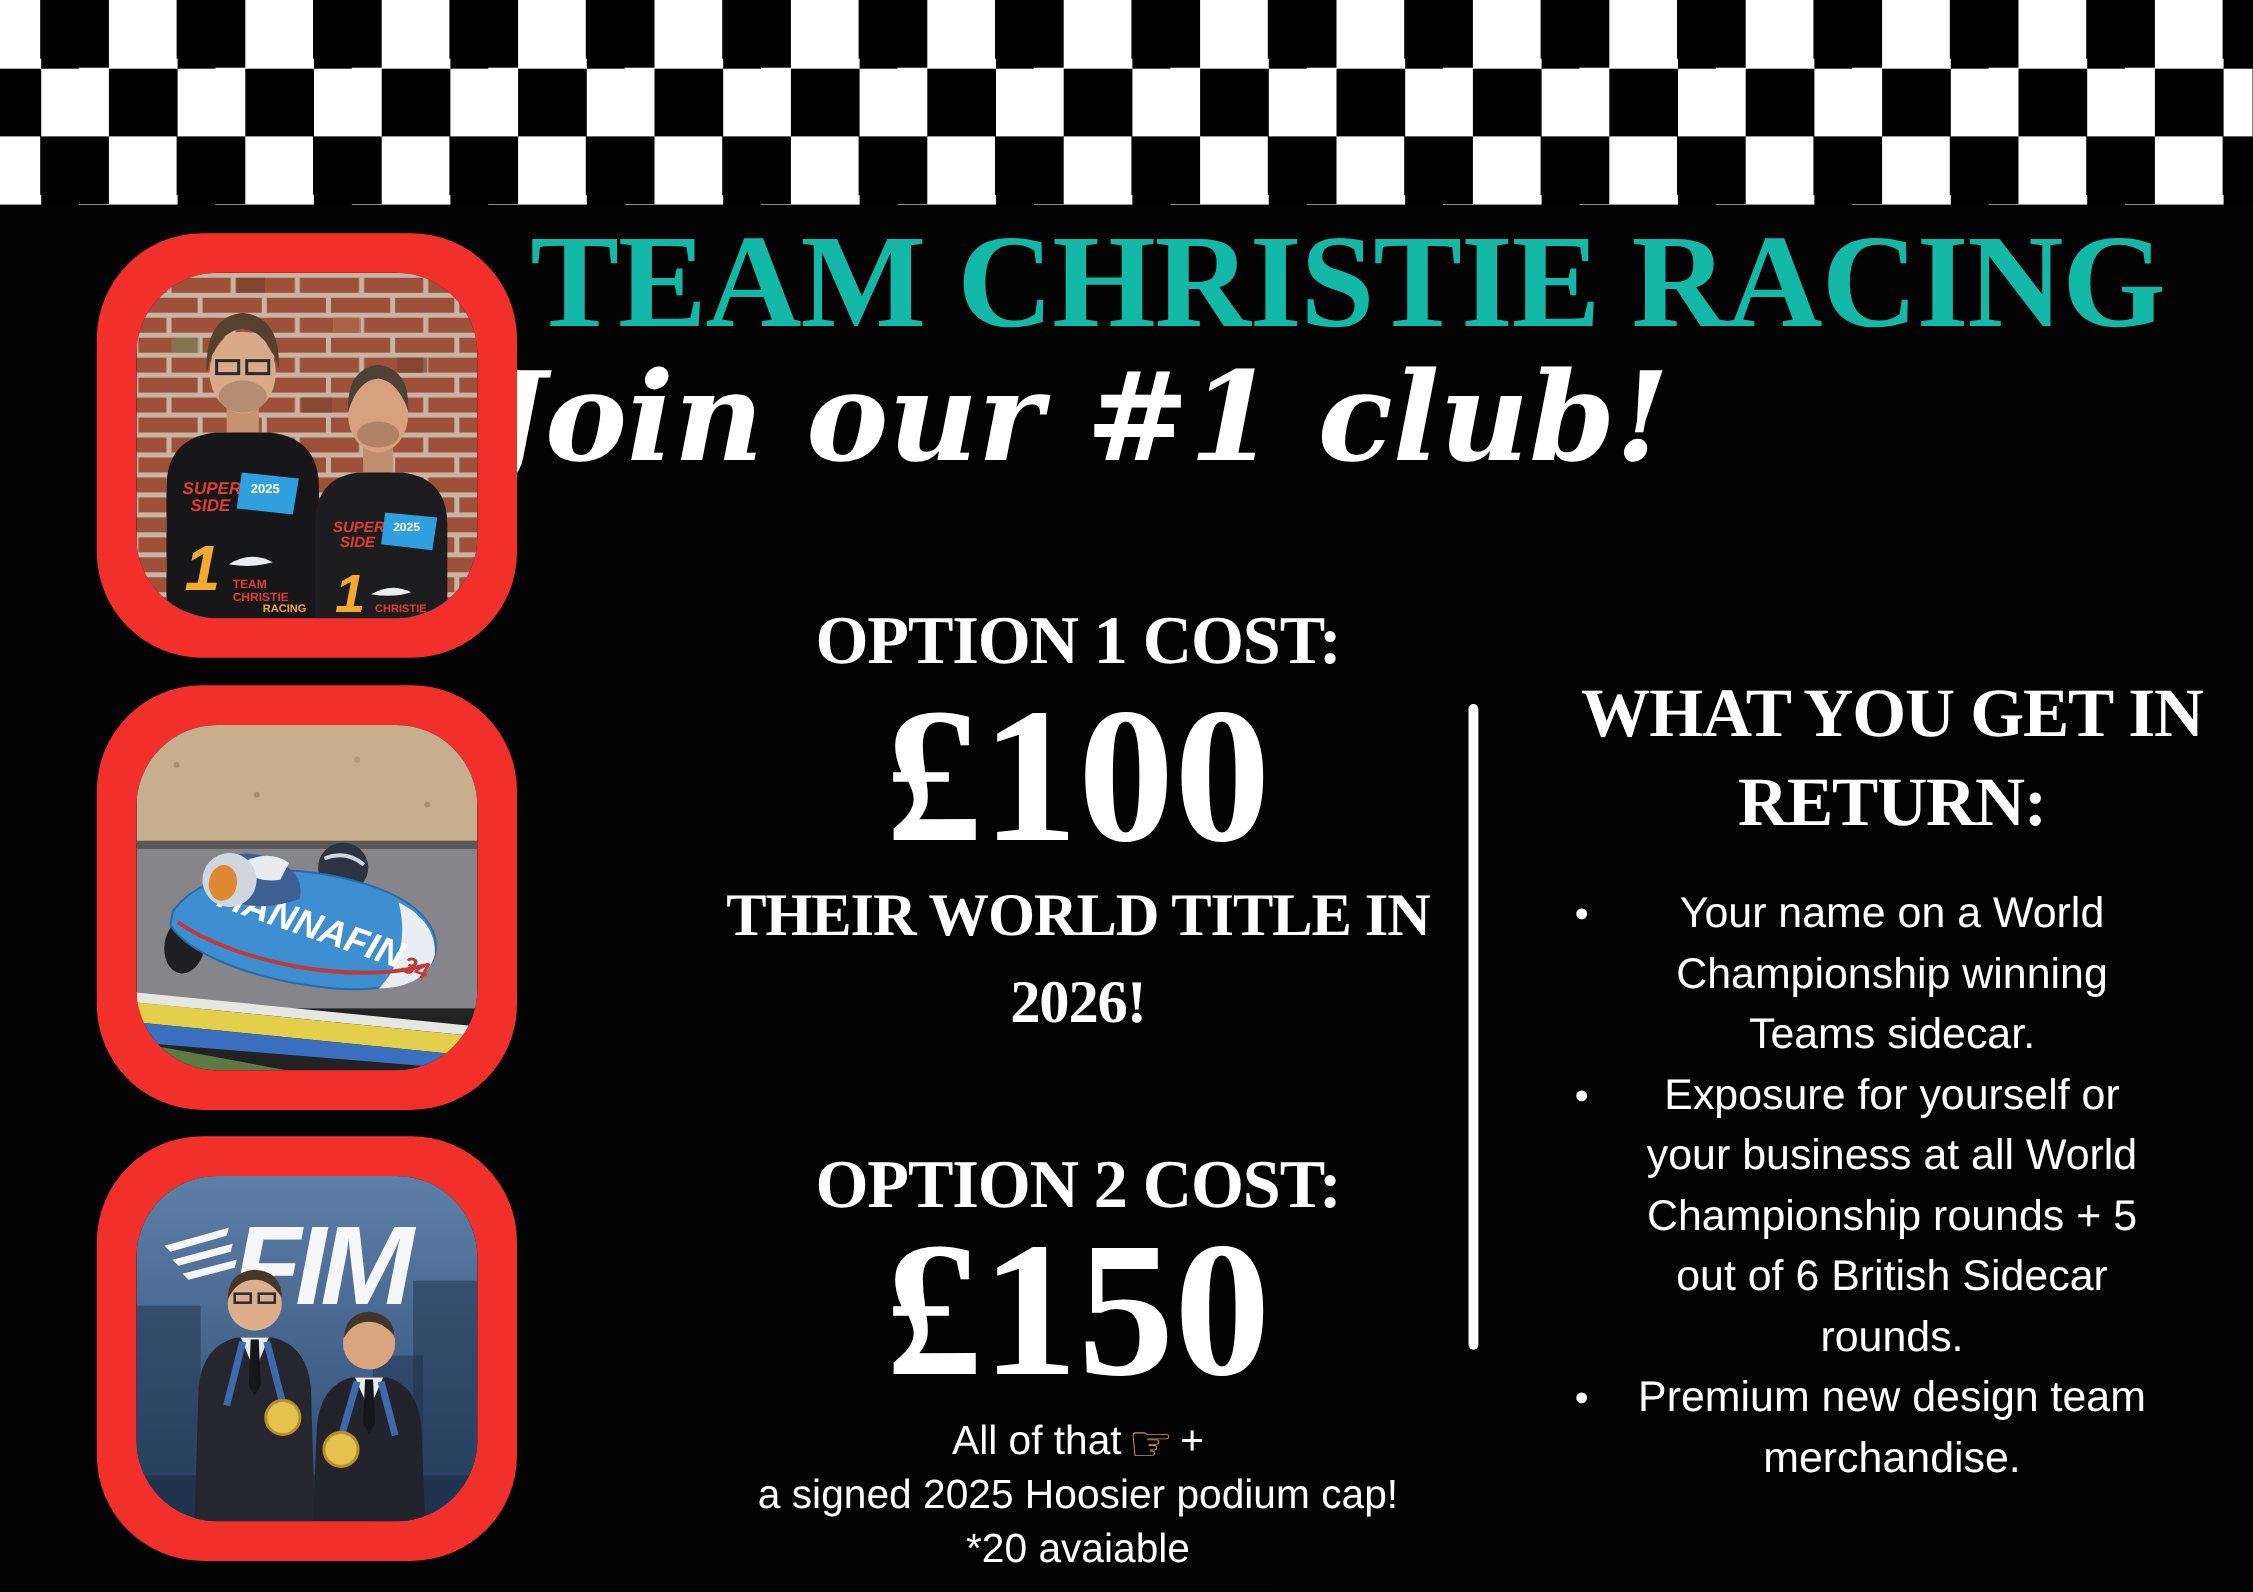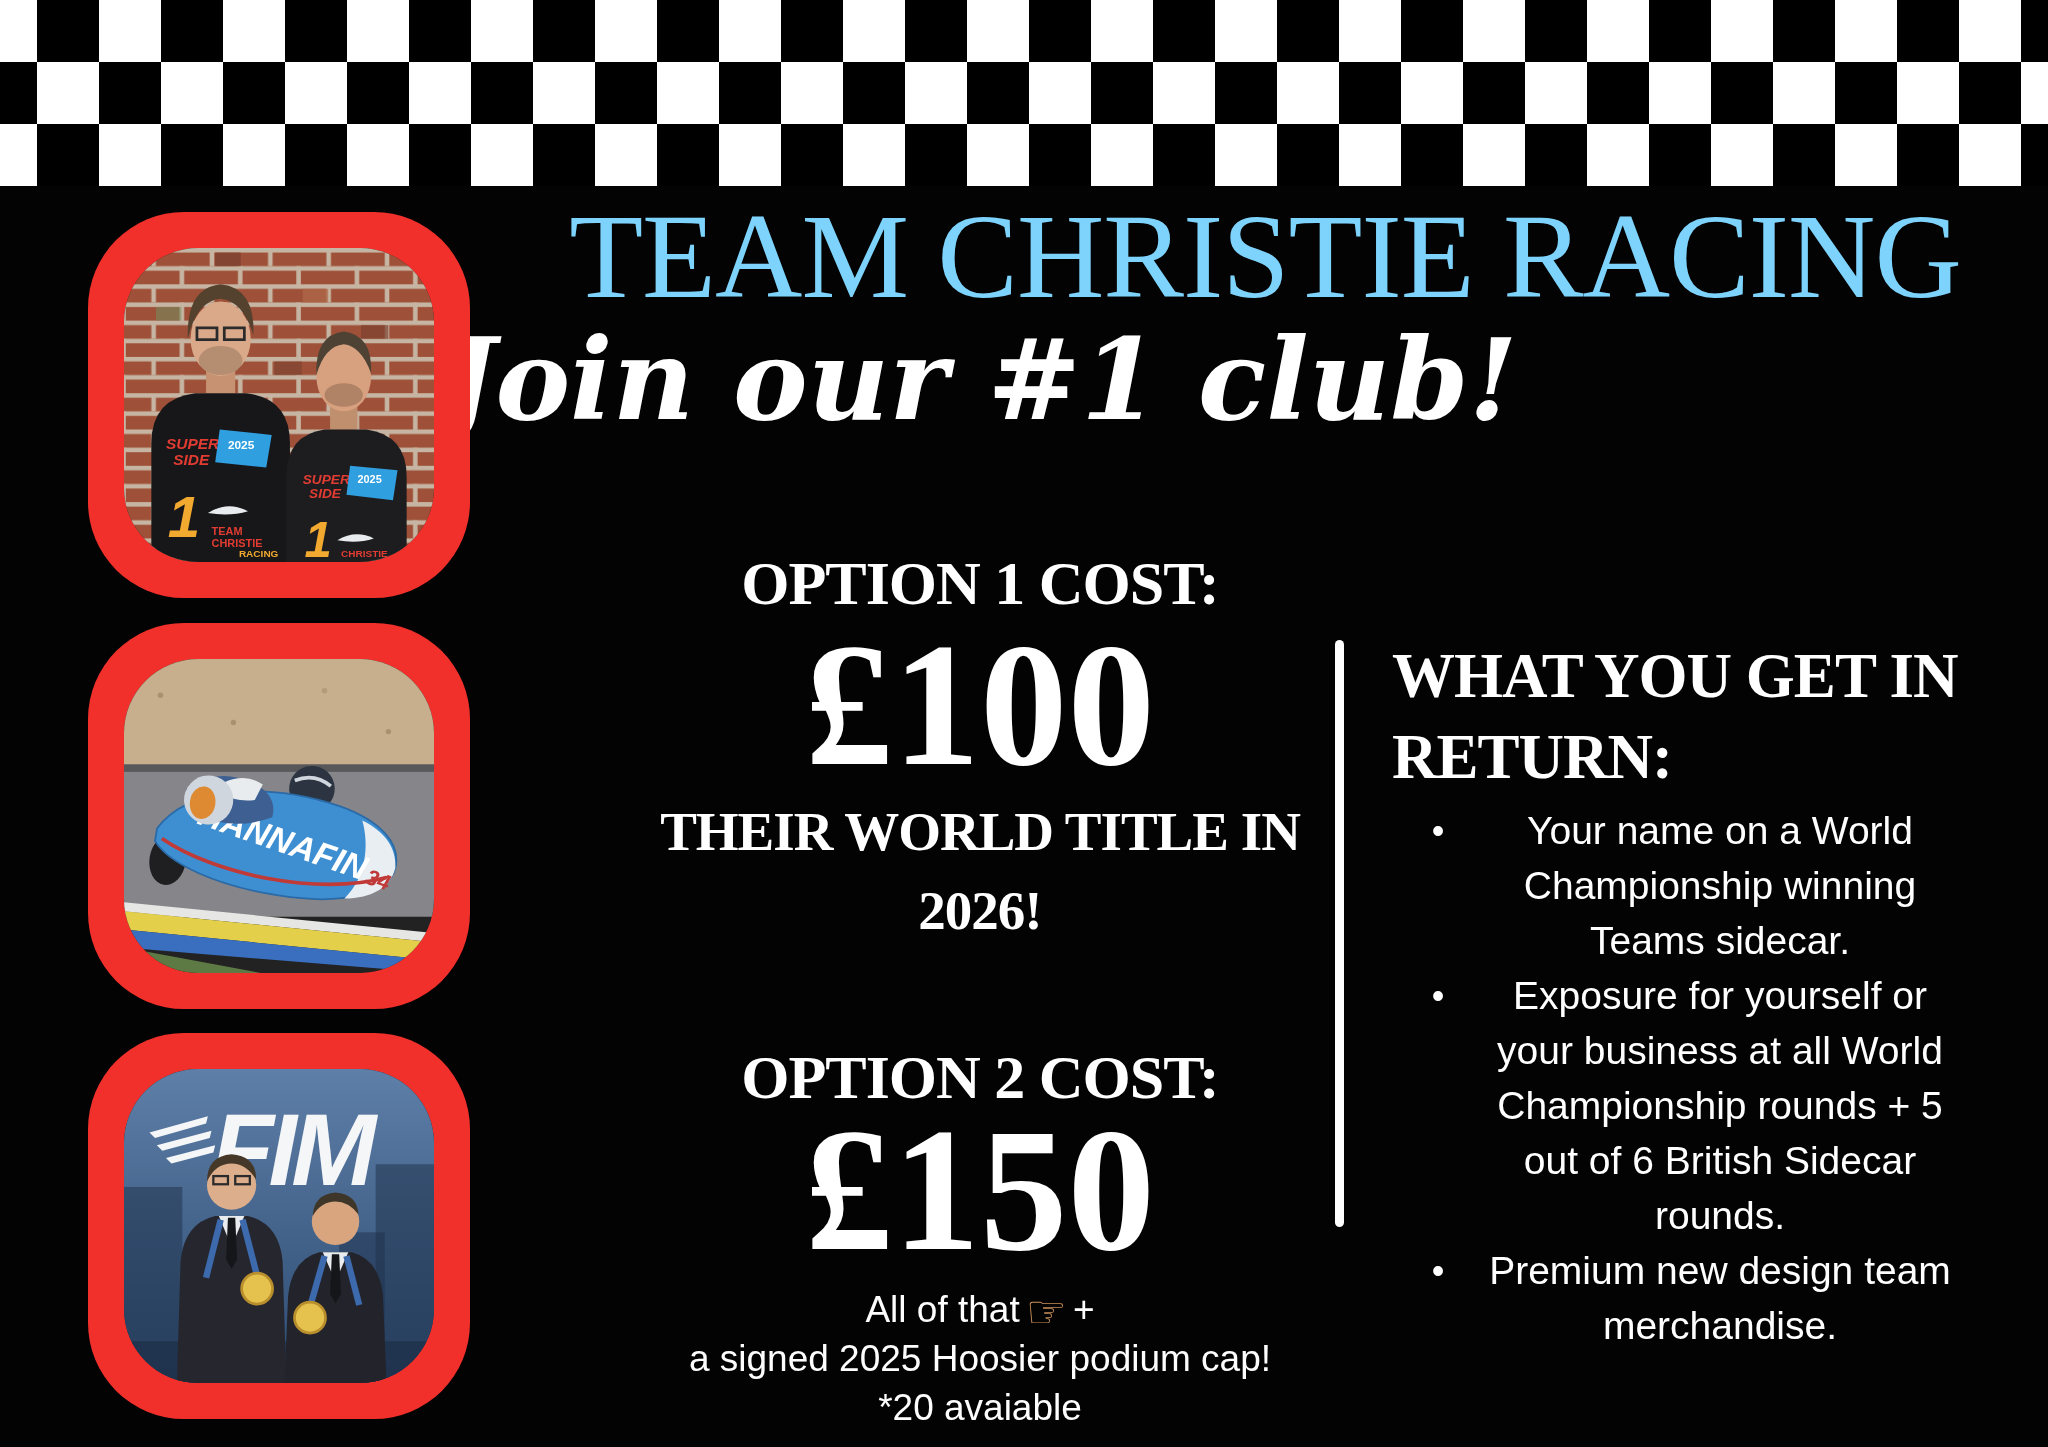--- a/index.html
+++ b/index.html
@@ -5,23 +5,23 @@
   html,body{margin:0;padding:0;background:#000;}
   .poster{position:relative;width:2048px;height:1447px;background:#030303;overflow:hidden;
           font-family:"Liberation Serif",serif;}
 
   
   .checker{position:absolute;left:0;top:0;width:2048px;height:186px;
            background:repeating-conic-gradient(#000 0% 25%, #fff 0% 50%);
            background-size:124px 124px;background-position:-25px 0;}
 
   
-  .title{position:absolute;left:482px;top:196px;width:1566px;text-align:center;
-         font-weight:400;font-size:121px;line-height:120px;letter-spacing:-1px;
-         color:#7dd3fc;white-space:nowrap;}
+  .title{position:absolute;left:482px;top:196px;width:1566px;
+         font-weight:700;font-size:121px;line-height:120px;letter-spacing:-1px;
+         color:#14b8a6;white-space:nowrap;}
   .tagline{position:absolute;left:280px;top:300px;width:1400px;text-align:center;
            font-family:"DejaVu Serif",serif;font-style:italic;font-weight:700;
            font-size:112px;line-height:160px;color:#ffffff;white-space:nowrap;}
 
   
   .frame{position:absolute;left:88px;width:382px;height:386px;background:#f1302b;
          border-radius:96px;box-sizing:border-box;padding:36px;}
   .frame.f1{top:212px}.frame.f2{top:623px}.frame.f3{top:1033px}
   .photo{width:100%;height:100%;border-radius:74px;overflow:hidden;position:relative;background:#222;}
   .photo svg{display:block;width:100%;height:100%;}
@@ -41,22 +41,22 @@
               font-family:"Liberation Sans","DejaVu Sans",sans-serif;font-weight:400;
               font-size:37px;line-height:49px;color:#fdfdfd;}
   .small-note div{white-space:nowrap;}
   .hand{color:#c98e57;font-size:46px;line-height:0;vertical-align:-6px;padding:0 6px;}
 
   
   .divider{position:absolute;left:1335px;top:640px;width:9px;height:587px;background:#fff;border-radius:5px;}
 
   
   .right{position:absolute;left:1392px;top:0;width:656px;color:#fff;}
-  .benefits-heading{position:absolute;left:0;top:608px;width:100%;text-align:left;
-                    font-weight:700;font-size:63px;line-height:81px;letter-spacing:-1px;margin-top:28px;}
+  .benefits-heading{position:absolute;left:0;top:608px;width:100%;text-align:center;
+                    font-weight:700;font-size:63px;line-height:81px;letter-spacing:-1px;}
   .benefits-heading div{white-space:nowrap;}
   .benefit-list{position:absolute;left:0;top:803px;width:100%;margin:0;padding:0;list-style:none;
                 font-family:"Liberation Sans","DejaVu Sans",sans-serif;font-size:39px;line-height:55px;}
   .benefit-list li{position:relative;}
   .benefit-list .dot{position:absolute;left:28px;top:0;width:36px;text-align:center;font-size:36px;}
   .benefit-list .li-text{width:100%;text-align:center;}
   .benefit-list .li-text div{white-space:nowrap;}
 </style>
 </head>
 <body>

